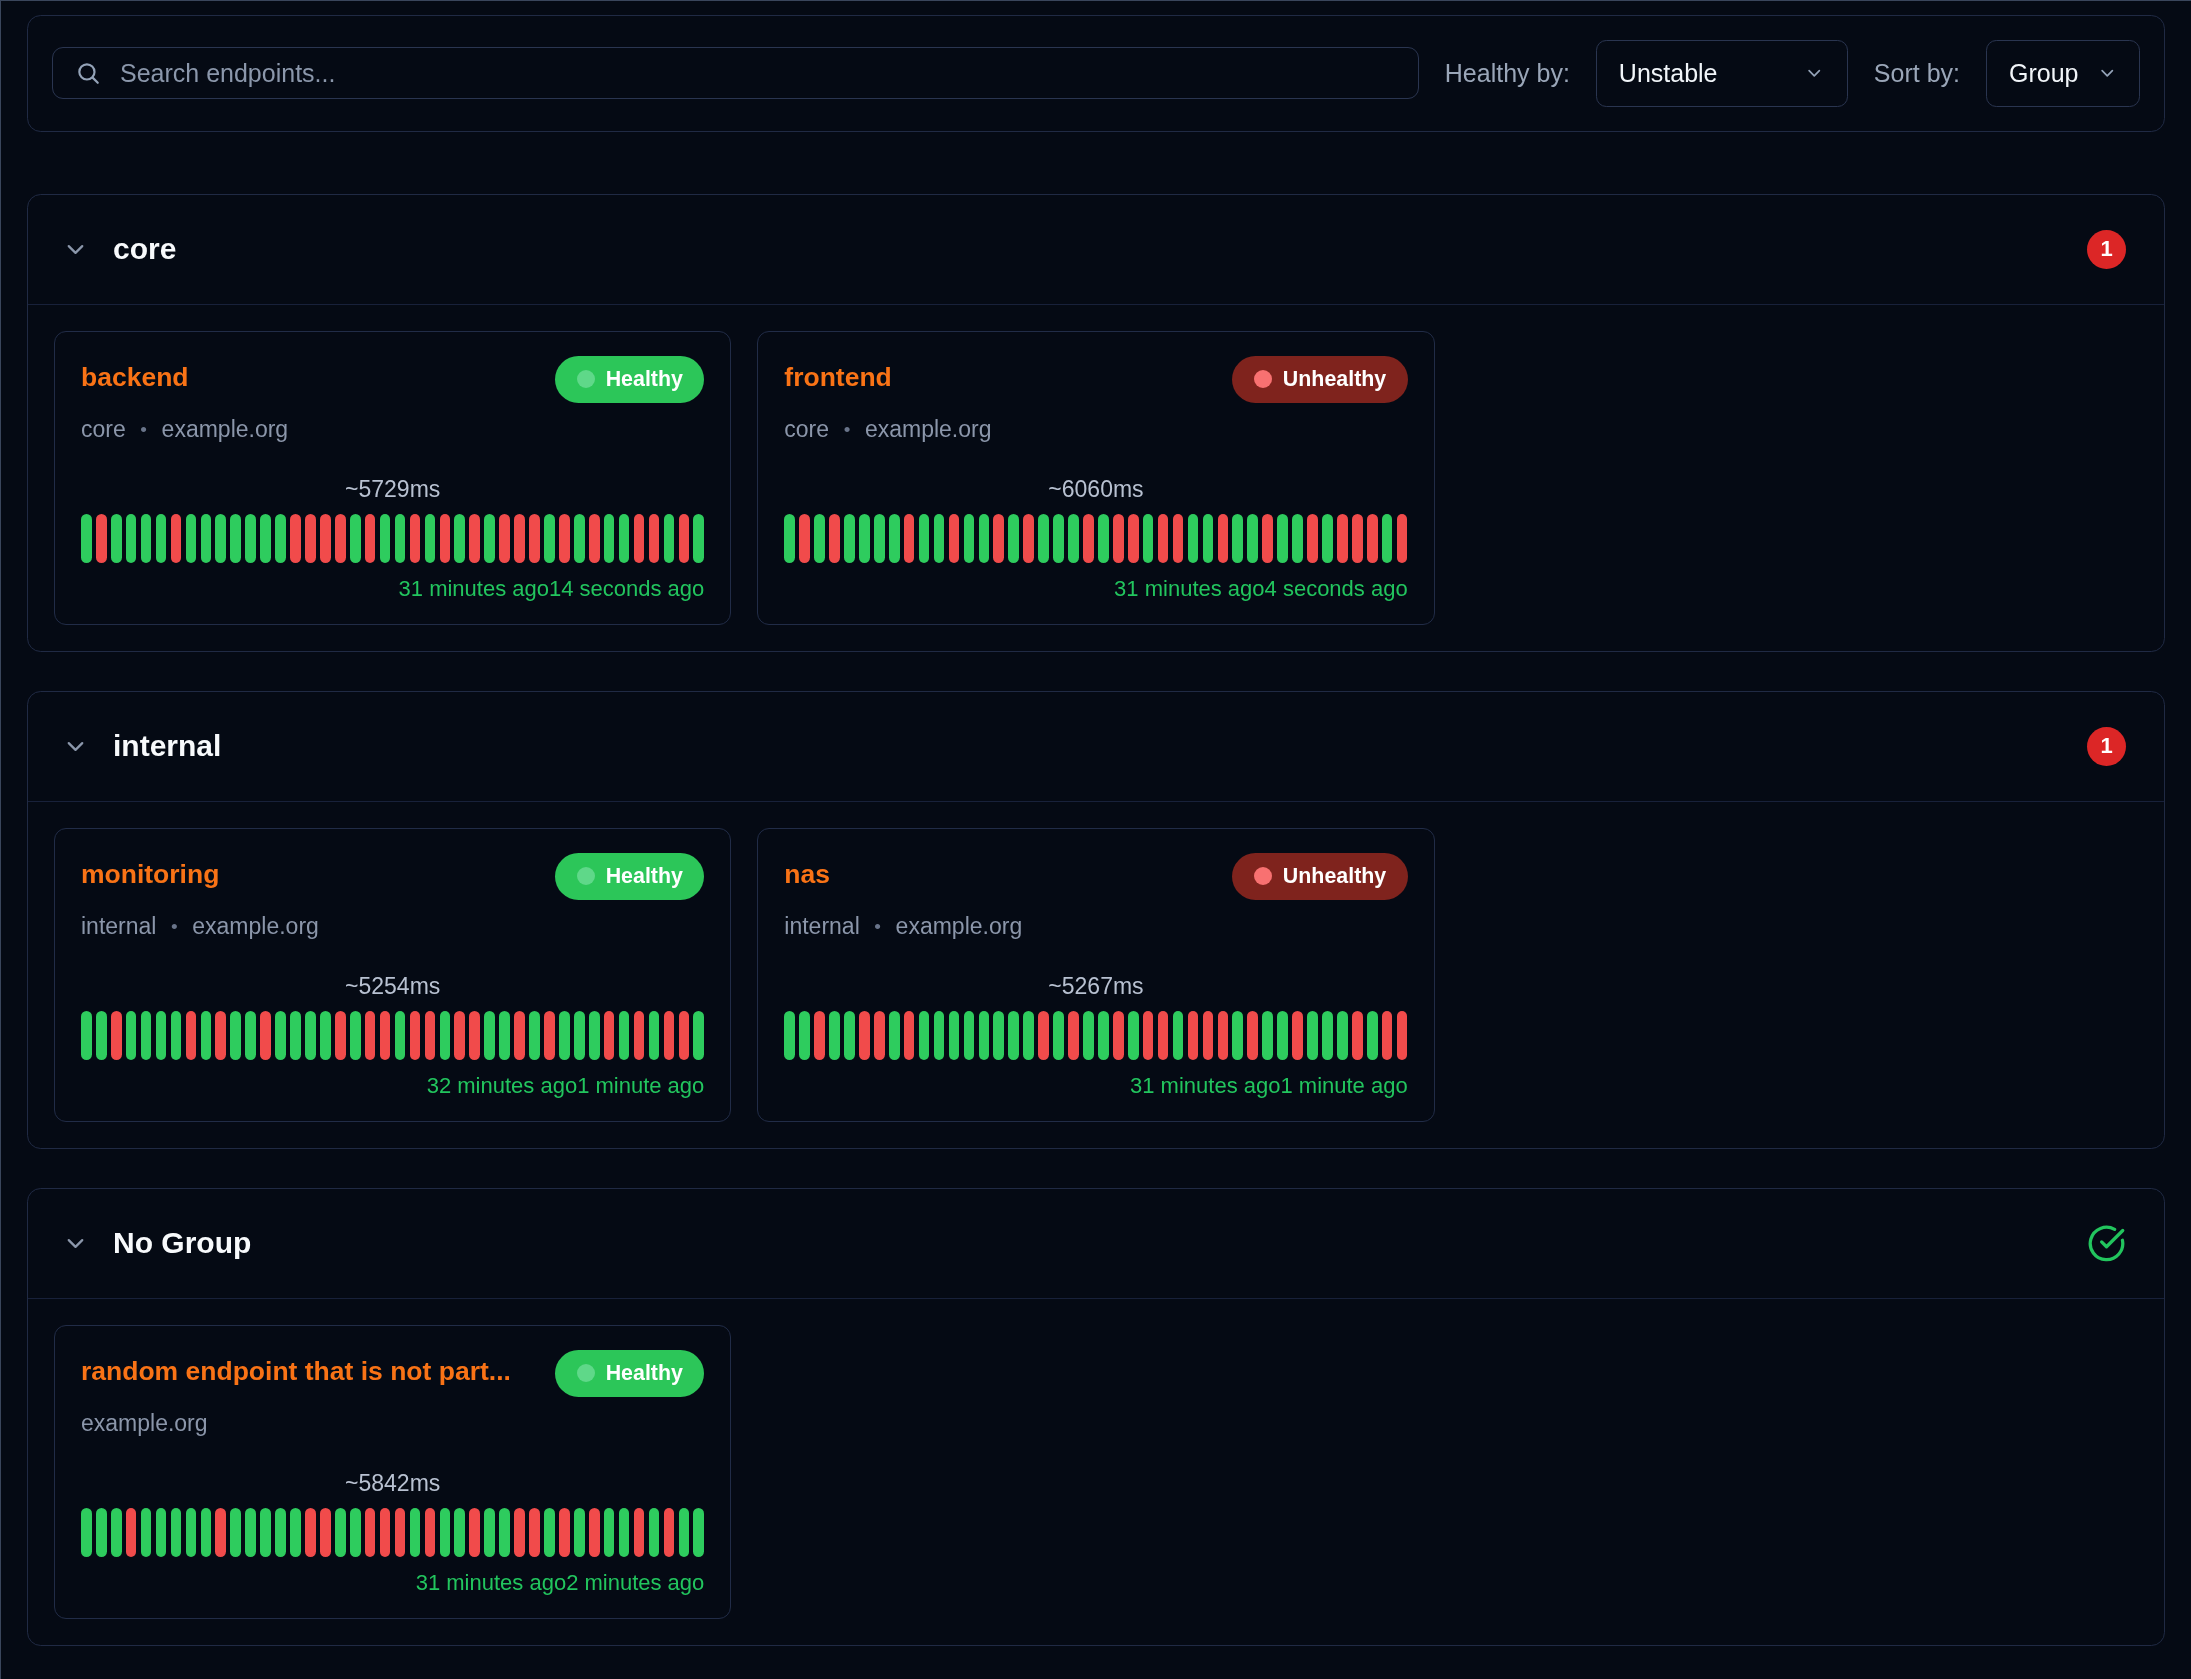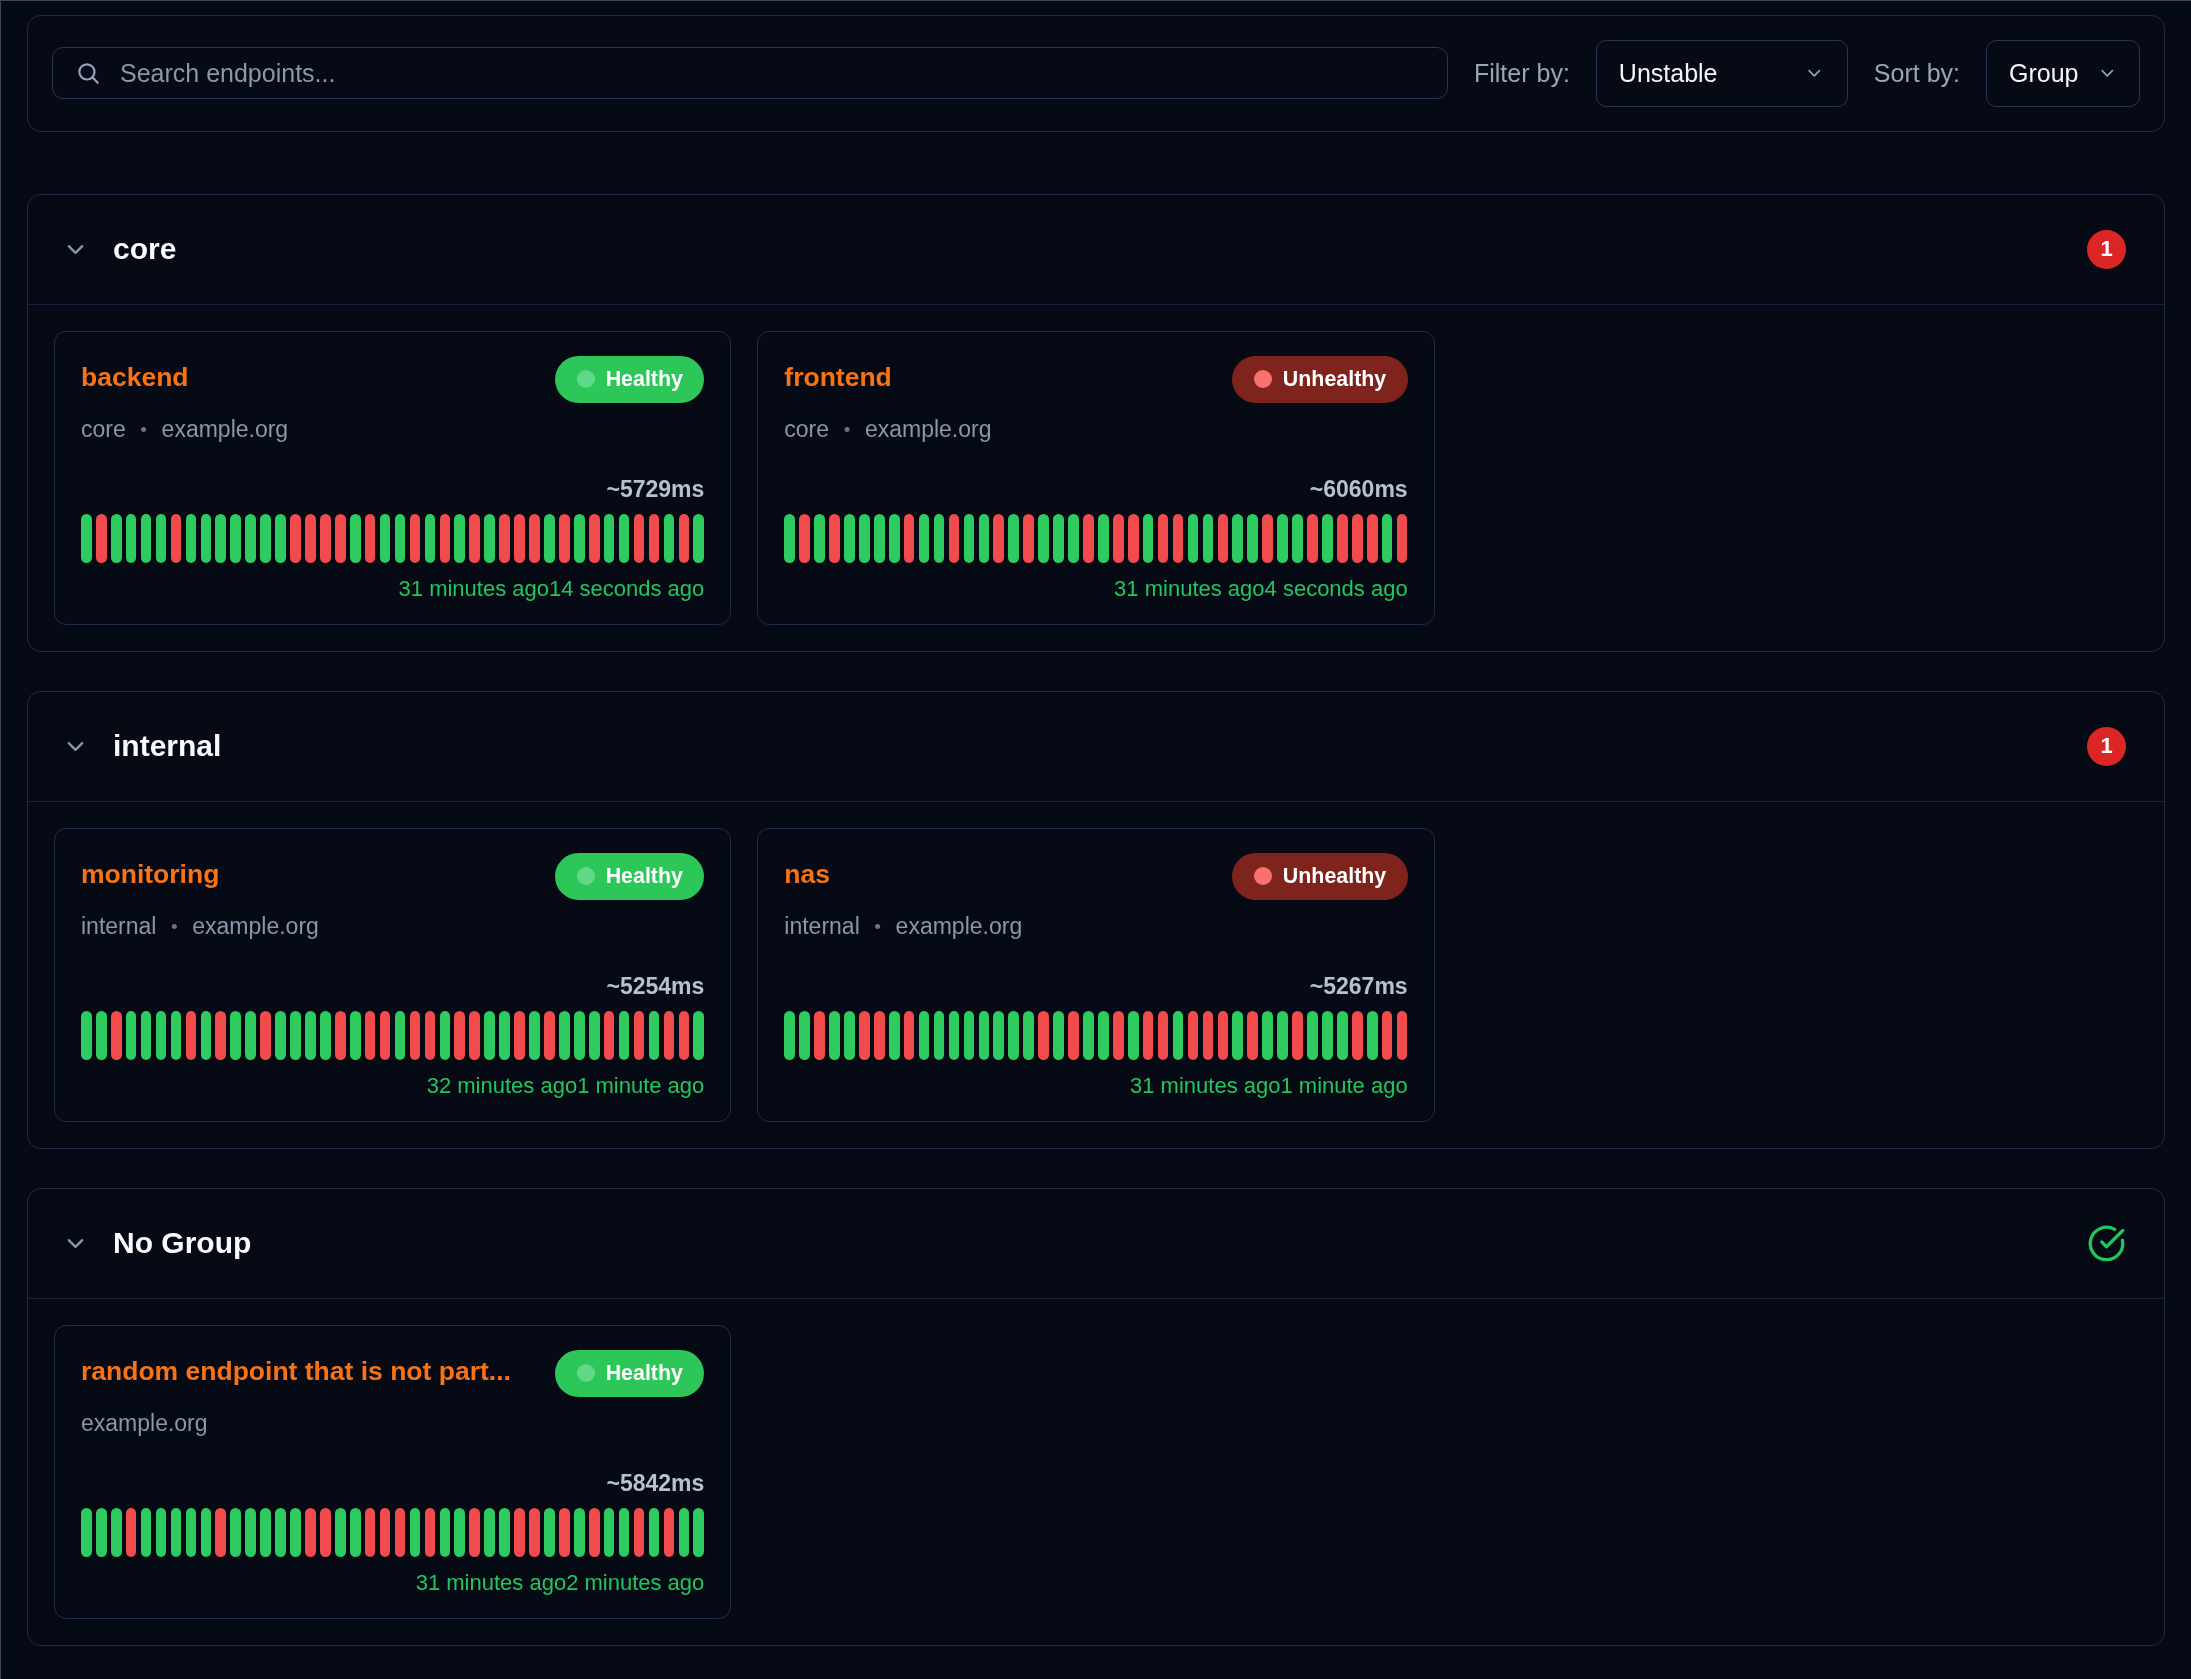--- a/index.html
+++ b/index.html
@@ -86,21 +86,21 @@
   .status-badge.healthy .dot { background: var(--healthy-dot, #5fd889); }
   .status-badge.unhealthy { background: var(--unhealthy-bg, #7f231d); }
   .status-badge.unhealthy .dot { background: var(--unhealthy-dot, #f87171); }
 
   .card-sub {
     margin-top: 13.7px; display: flex; align-items: center; gap: 14.6px;
     font-size: 23px; color: #8b96aa;
   }
   .card-sub .sep { color: #69748a; font-size: 19px; }
 
-  .ms-row { margin-top: auto; text-align: right; font-size: 23px; color: #b8c1d1; margin-bottom: 10.3px; font-weight: bold; }
+  .ms-row { margin-top: auto; text-align: center; font-size: 23px; color: #b8c1d1; margin-bottom: 10.3px; }
 
   .bars { display: flex; gap: 4.3px; height: 49px; }
   .bars .bar { flex: 1; border-radius: 855px; }
   .bars .bar.g { background: var(--bar-green, #2ecc5e); }
   .bars .bar.r { background: var(--bar-red, #f14b4b); }
 
   .times {
     display: flex; justify-content: flex-end;
     margin-top: 13px; font-size: 22px; color: #22c55e;
   }
@@ -110,21 +110,21 @@
 
 <div class="topbar">
   <div class="searchbox">
     <svg width="26" height="26" viewBox="0 0 24 24" fill="none" stroke="#94a3b8" stroke-width="2" stroke-linecap="round">
       <circle cx="11" cy="11" r="7"></circle>
         <line x1="16.5" y1="16.5" x2="21" y2="21"></line>
     </svg>
     <input type="text" placeholder="Search endpoints..." style="">
   </div>
 
-  <span class="ctl-label">Filter by:</span>
+  <span class="ctl-label">Healthy by:</span>
   <div class="select select-filter">
     <span class="val">Unstable</span>
     <svg width="20.5" height="20.5" viewBox="0 0 24 24" fill="none" stroke="#94a3b8" stroke-width="2" stroke-linecap="round" stroke-linejoin="round">
       <polyline points="6 9 12 15 18 9"></polyline>
     </svg>
   </div>
 
   <span class="ctl-label">Sort by:</span>
   <div class="select select-sort">
     <span class="val">Group</span>

